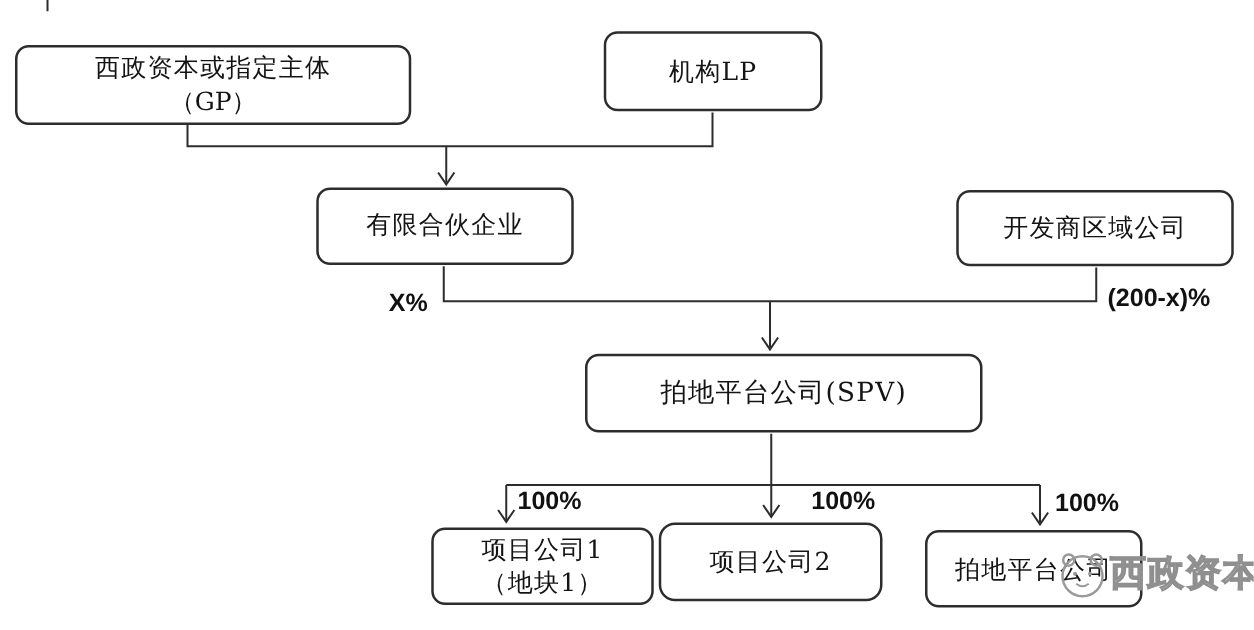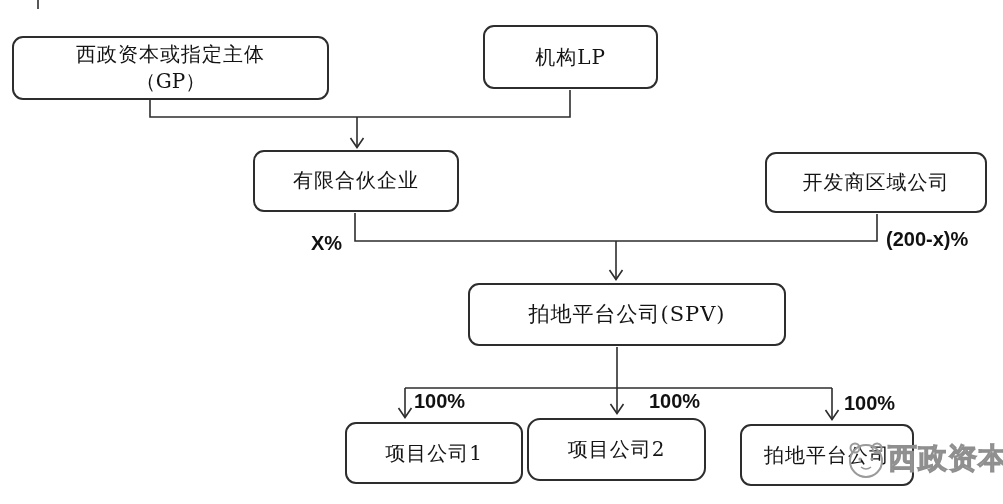--- a/index.html
+++ b/index.html
@@ -116,20 +116,21 @@
   <div class="node node-developer">
     <span>开发商区域公司</span>
   </div>
 
   <div class="node node-spv">
     <span>拍地平台公司(SPV)</span>
   </div>
 
   <div class="node node-p1">
     <span>项目公司1</span>
+    <span>（地块1）</span>
   </div>
 
   <div class="node node-p2">
     <span>项目公司2</span>
   </div>
 
   <div class="node node-p3">
     <span>拍地平台公司</span>
   </div>
 

